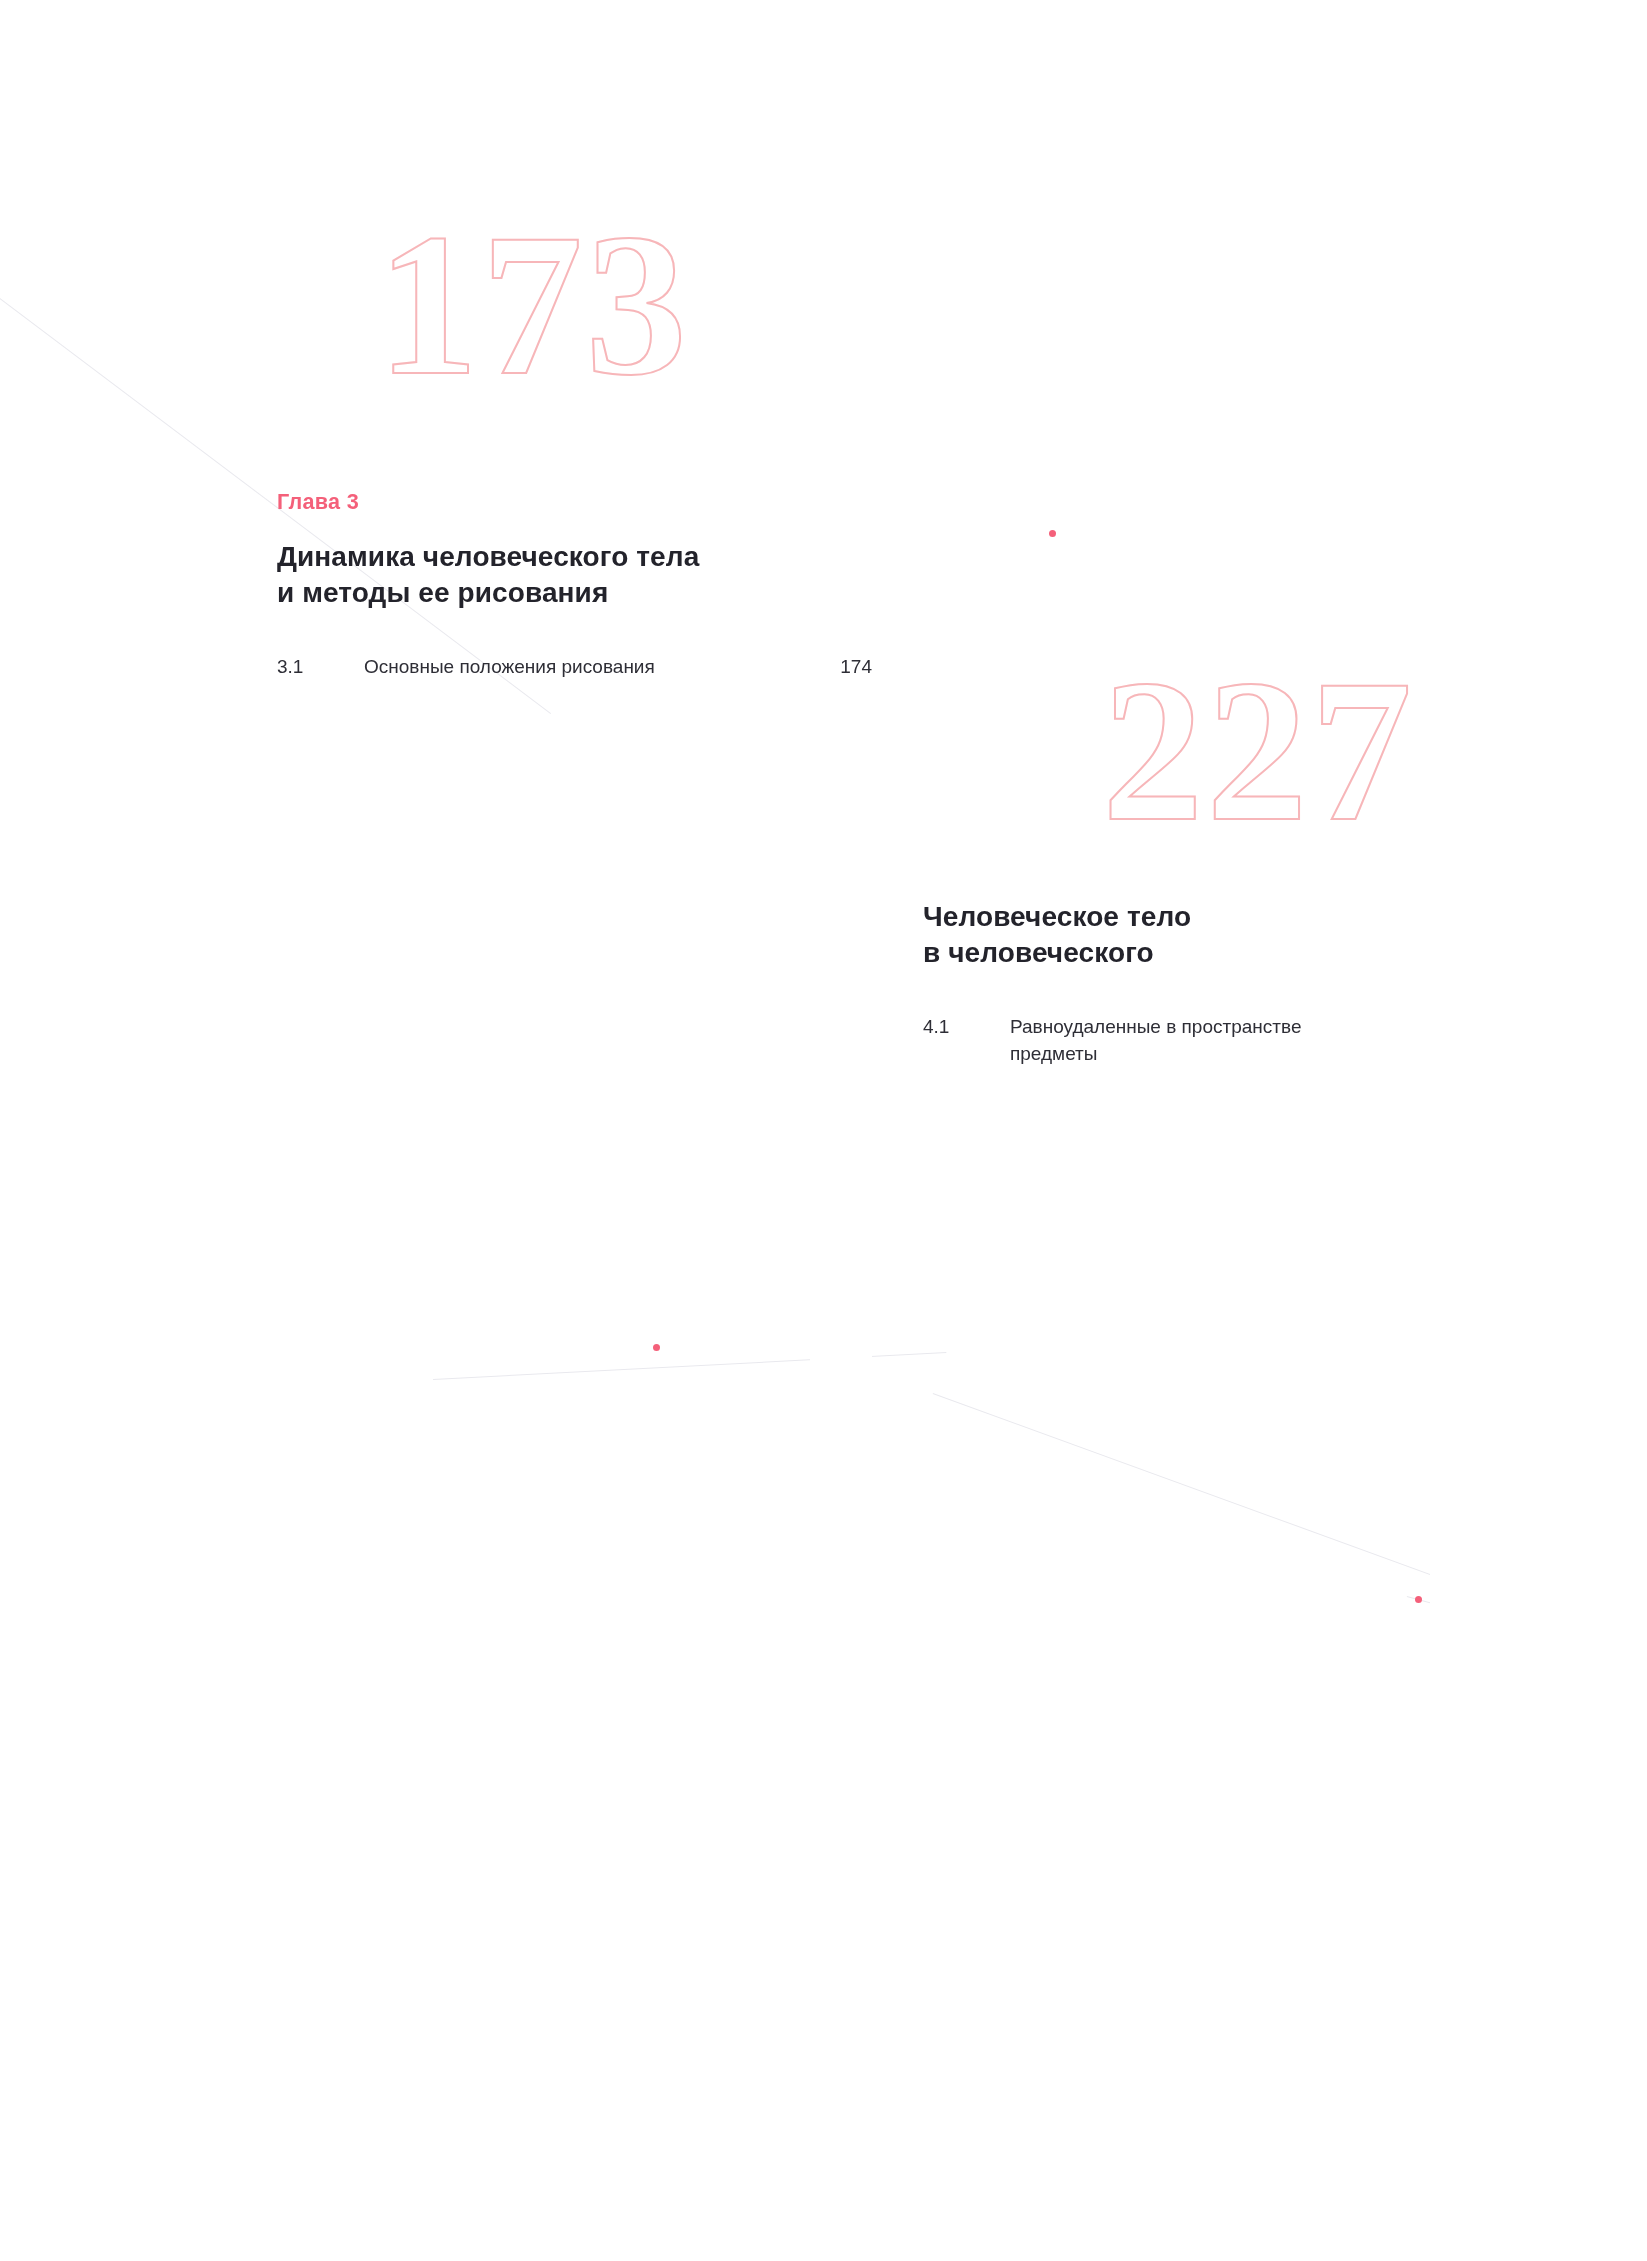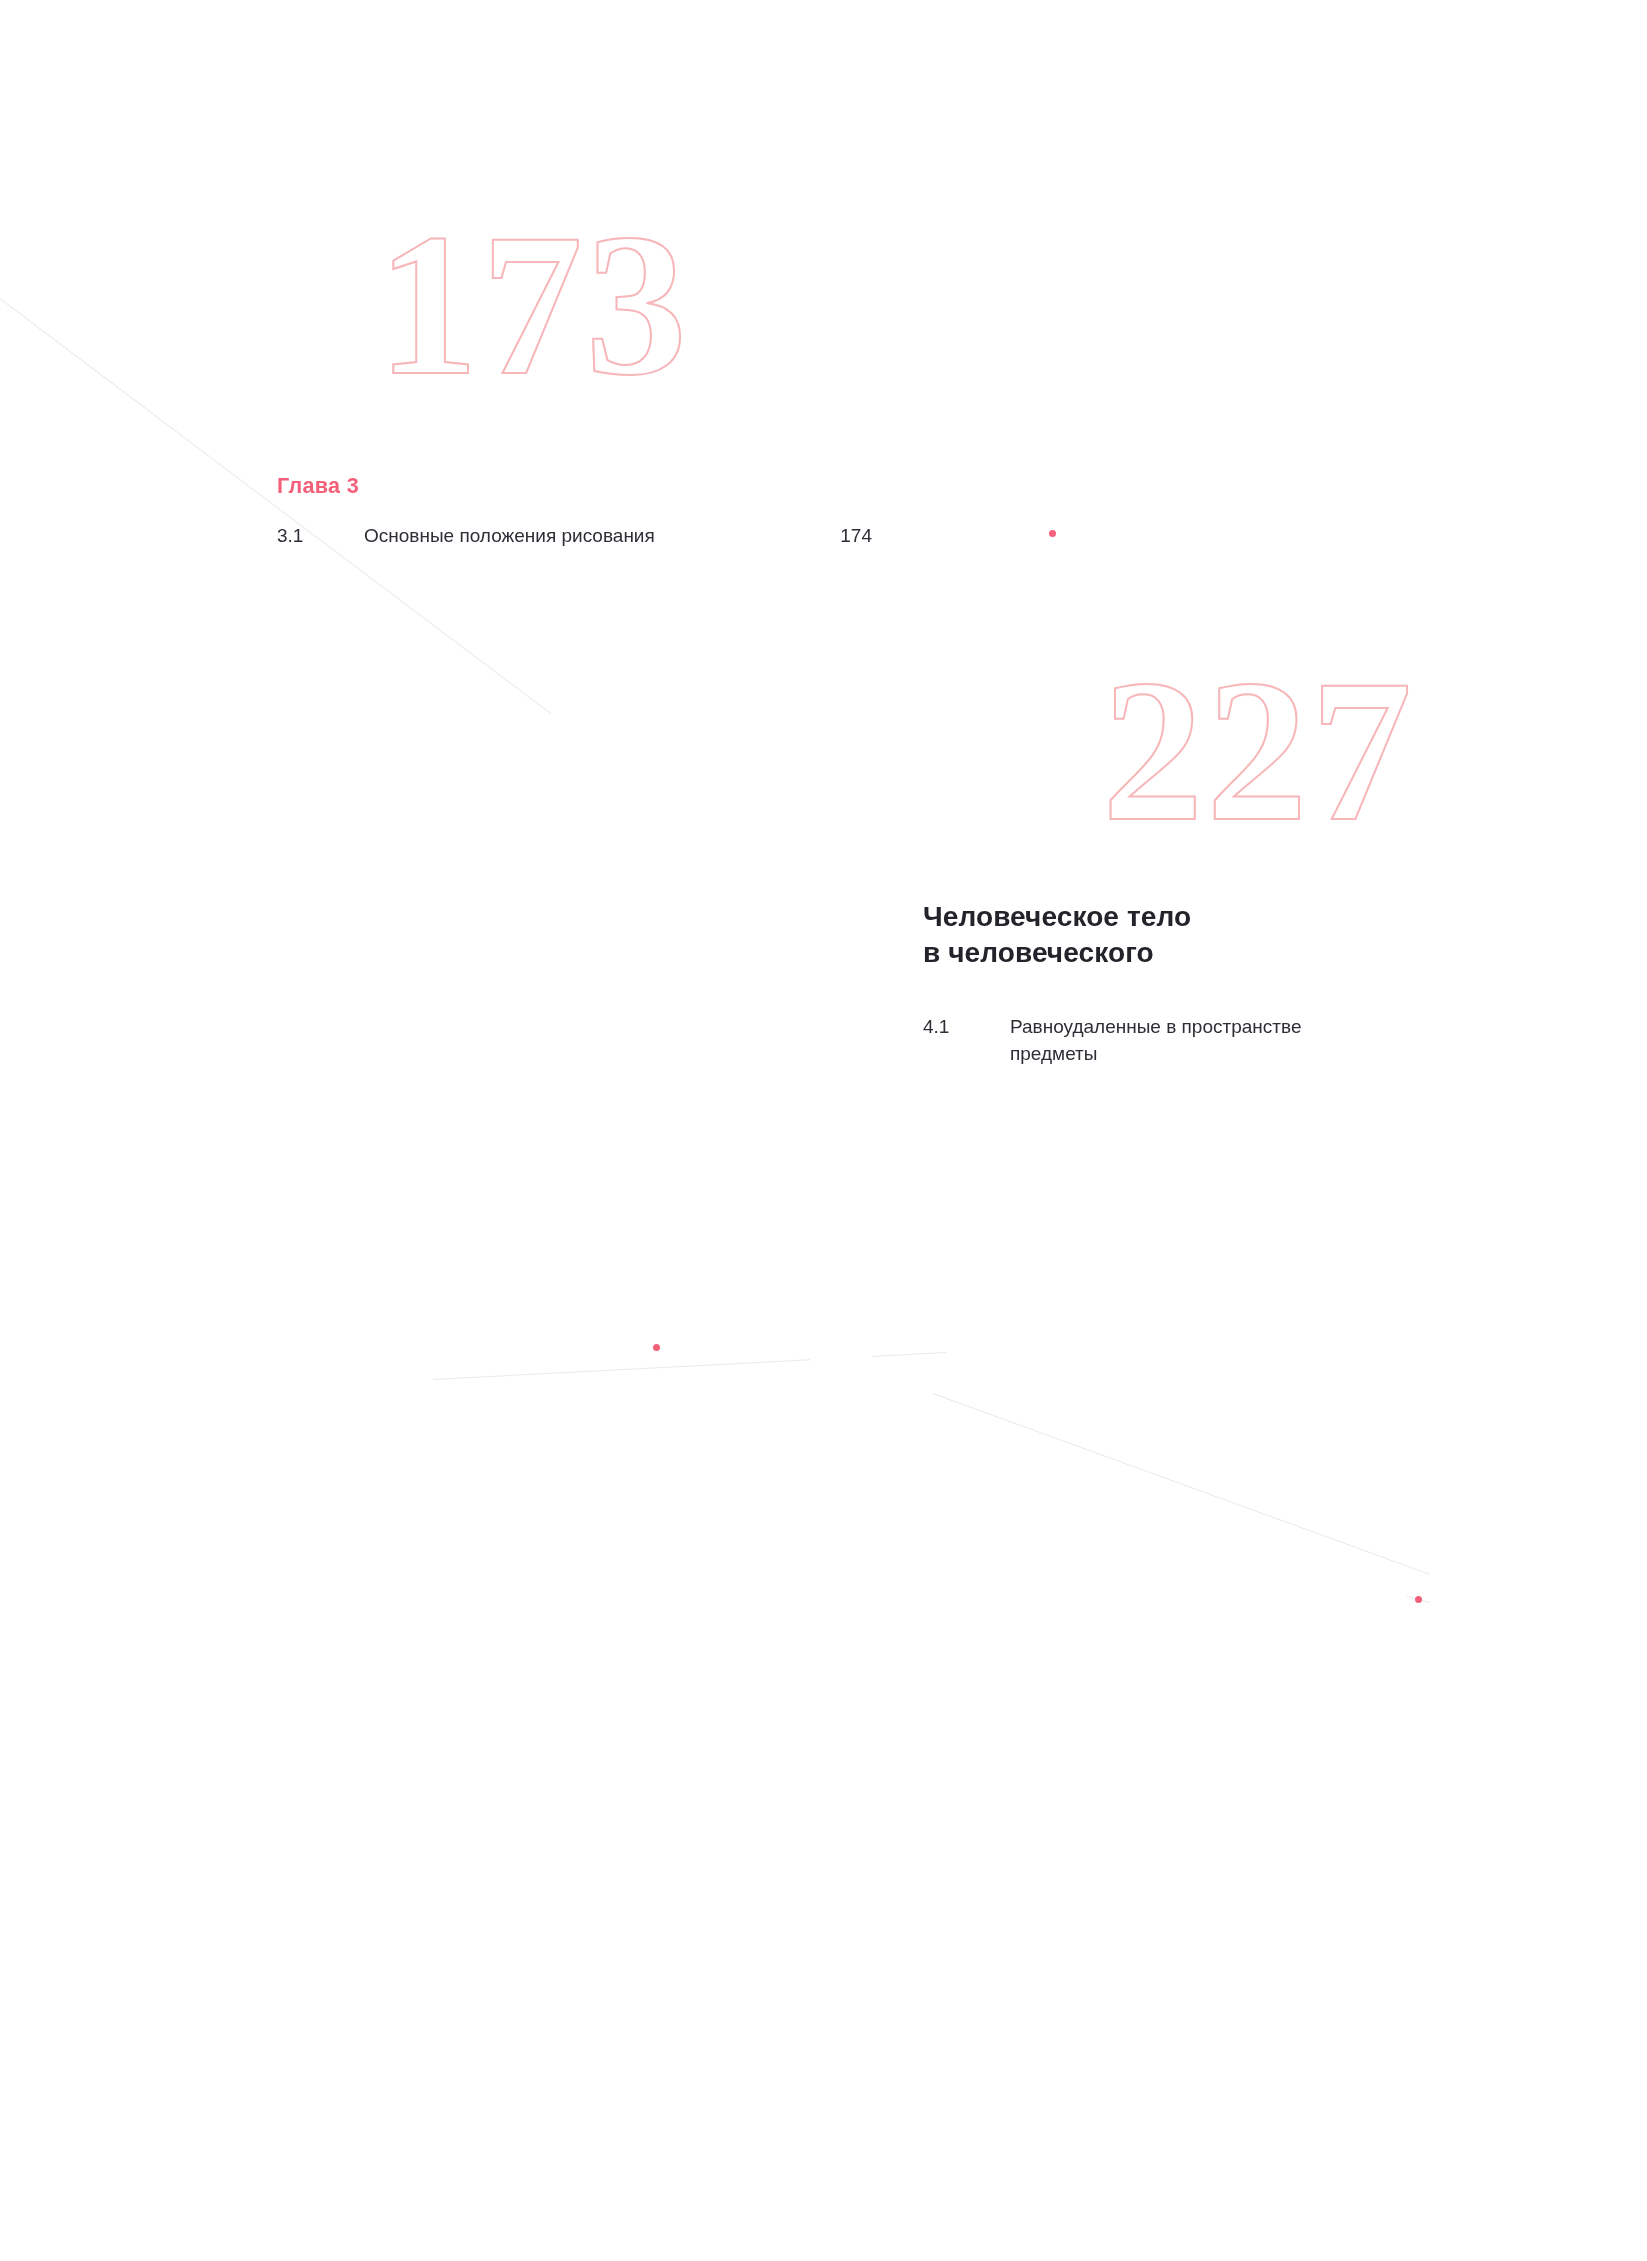--- a/index.html
+++ b/index.html
@@ -55,21 +55,21 @@
     width: 595px;
   }
   .col-left { left: 277px; top: 473px; }
   .col-right { left: 923px; top: 899px; }
 
   .chapter-label {
     color: #f4607a;
     font-size: 21.6px;
     font-weight: 700;
     letter-spacing: 0.3px;
-    margin: 0 0 24px 0;
+    margin: 16px 0 24px 0;
   }
   .chapter-title {
     font-size: 28px;
     font-weight: 700;
     line-height: 1.28;
     letter-spacing: 0.1px;
     margin: 0 0 43px 0;
     color: #23232b;
   }
 
@@ -116,20 +116,24 @@
 
   <div class="deco-dot" style="left:1049px; top:530px;"></div>
   <div class="deco-dot" style="left:653px; top:1344px;"></div>
   <div class="deco-dot" style="left:1415px; top:1596px;"></div>
 
   <div class="bignum n1">173</div>
   <div class="bignum n2">227</div>
 
   <div class="col col-left">
     <div class="chapter-label">Глава 3</div>
+    <div class="chapter-title">
+      <span>Динамика человеческого тела</span><br>
+      <span>и методы ее рисования</span>
+    </div>
     <table class="toc">
       <tbody>
           <tr class="row lvl1">
             <td class="num">3.1</td>
             <td class="title">
               <span class="title-multi">Основные положения рисования</span>
             </td>
             <td class="page">174</td>
           </tr>
         </tbody>

